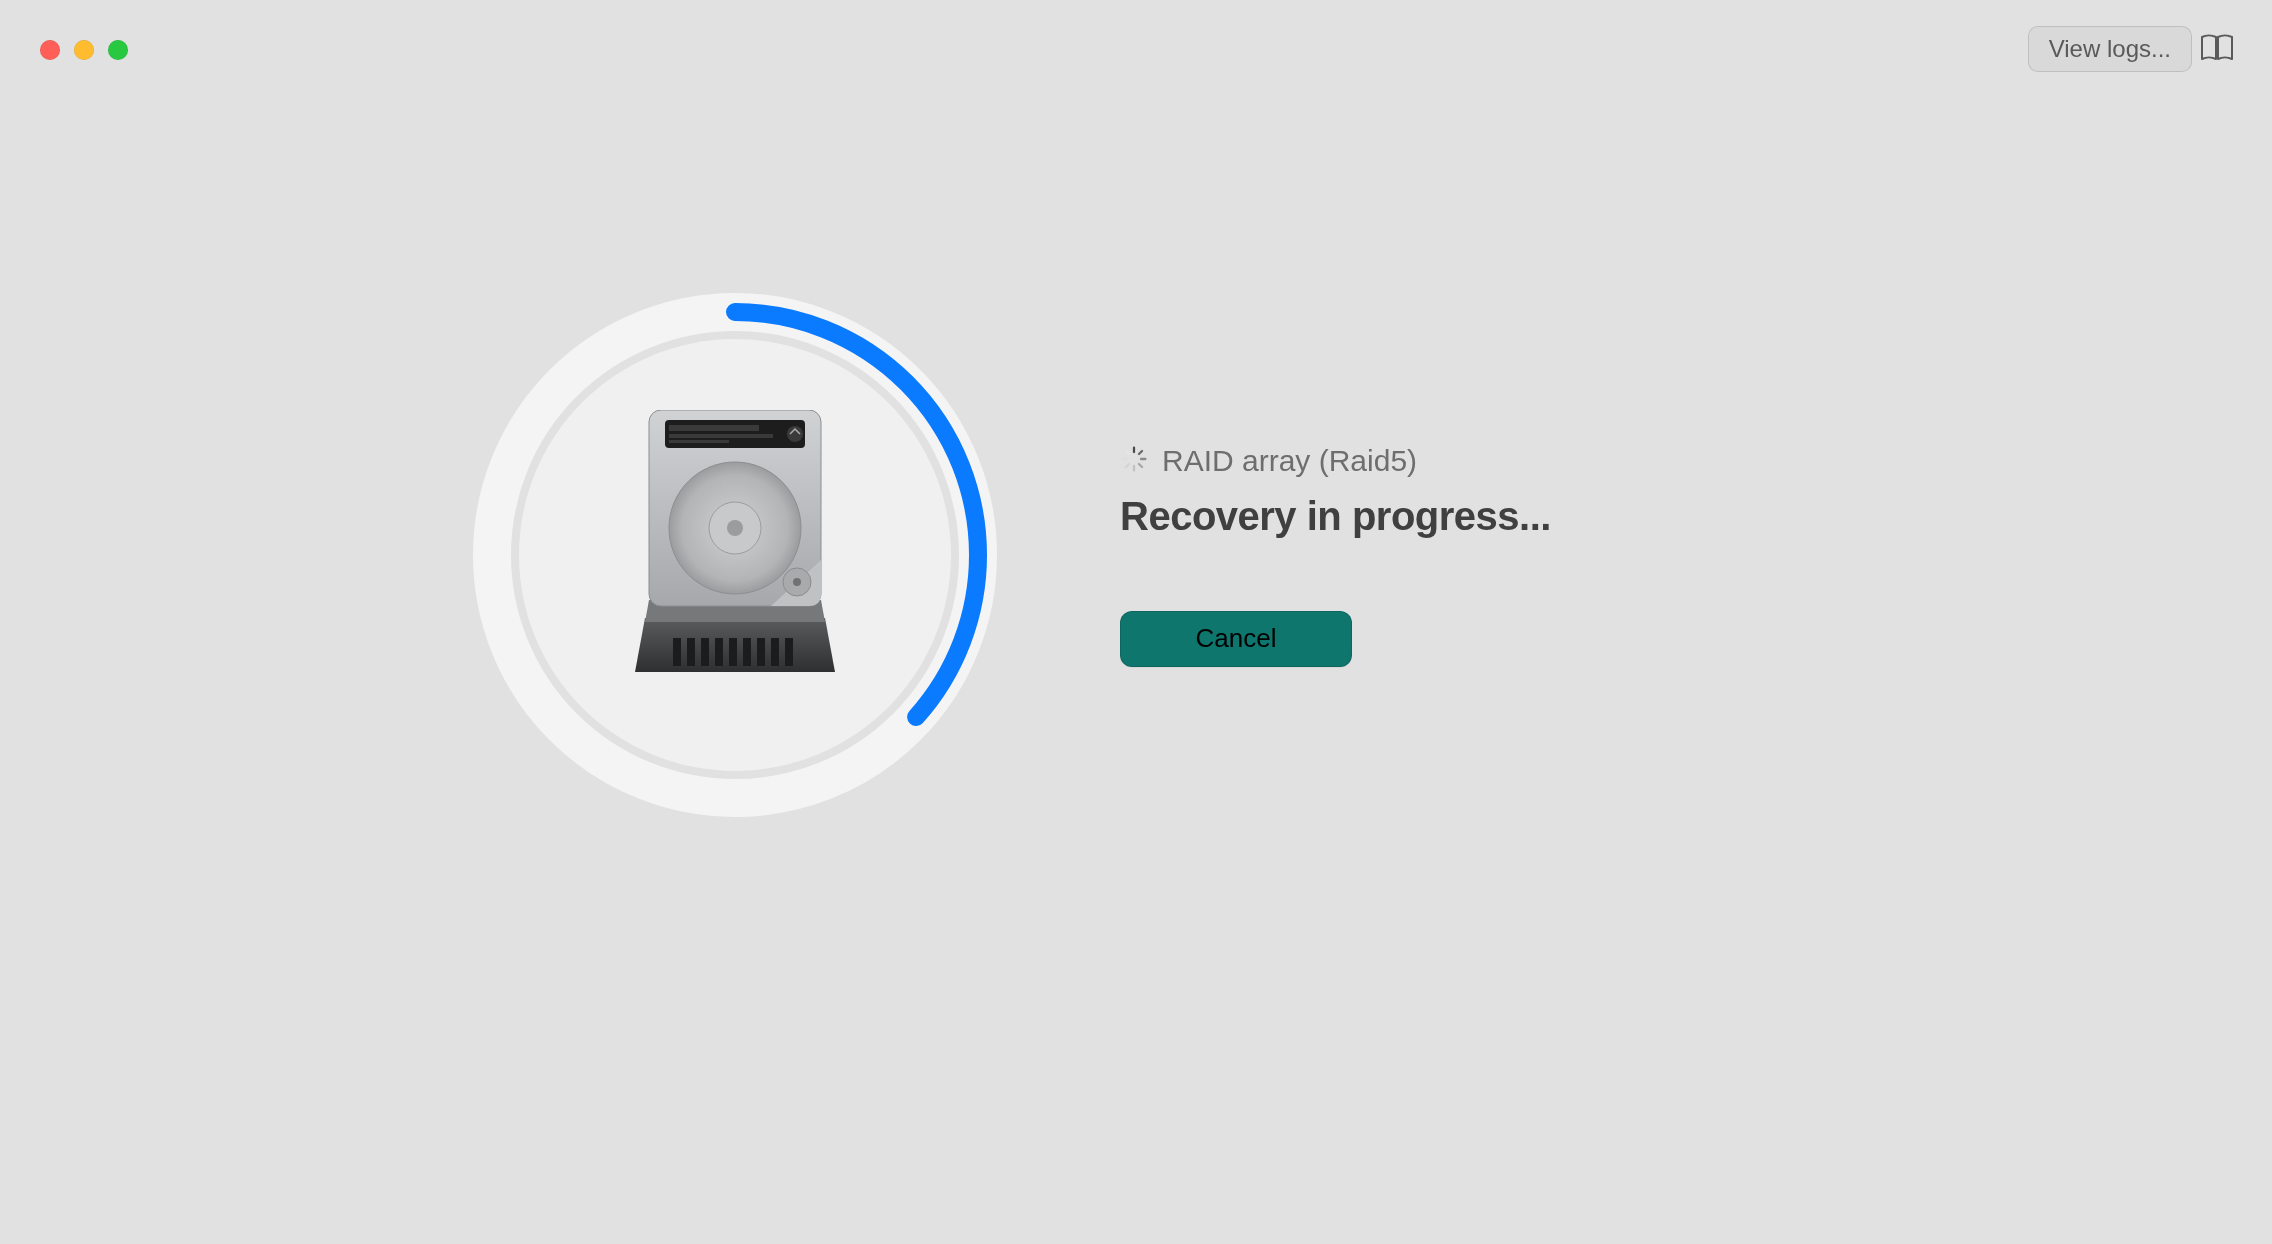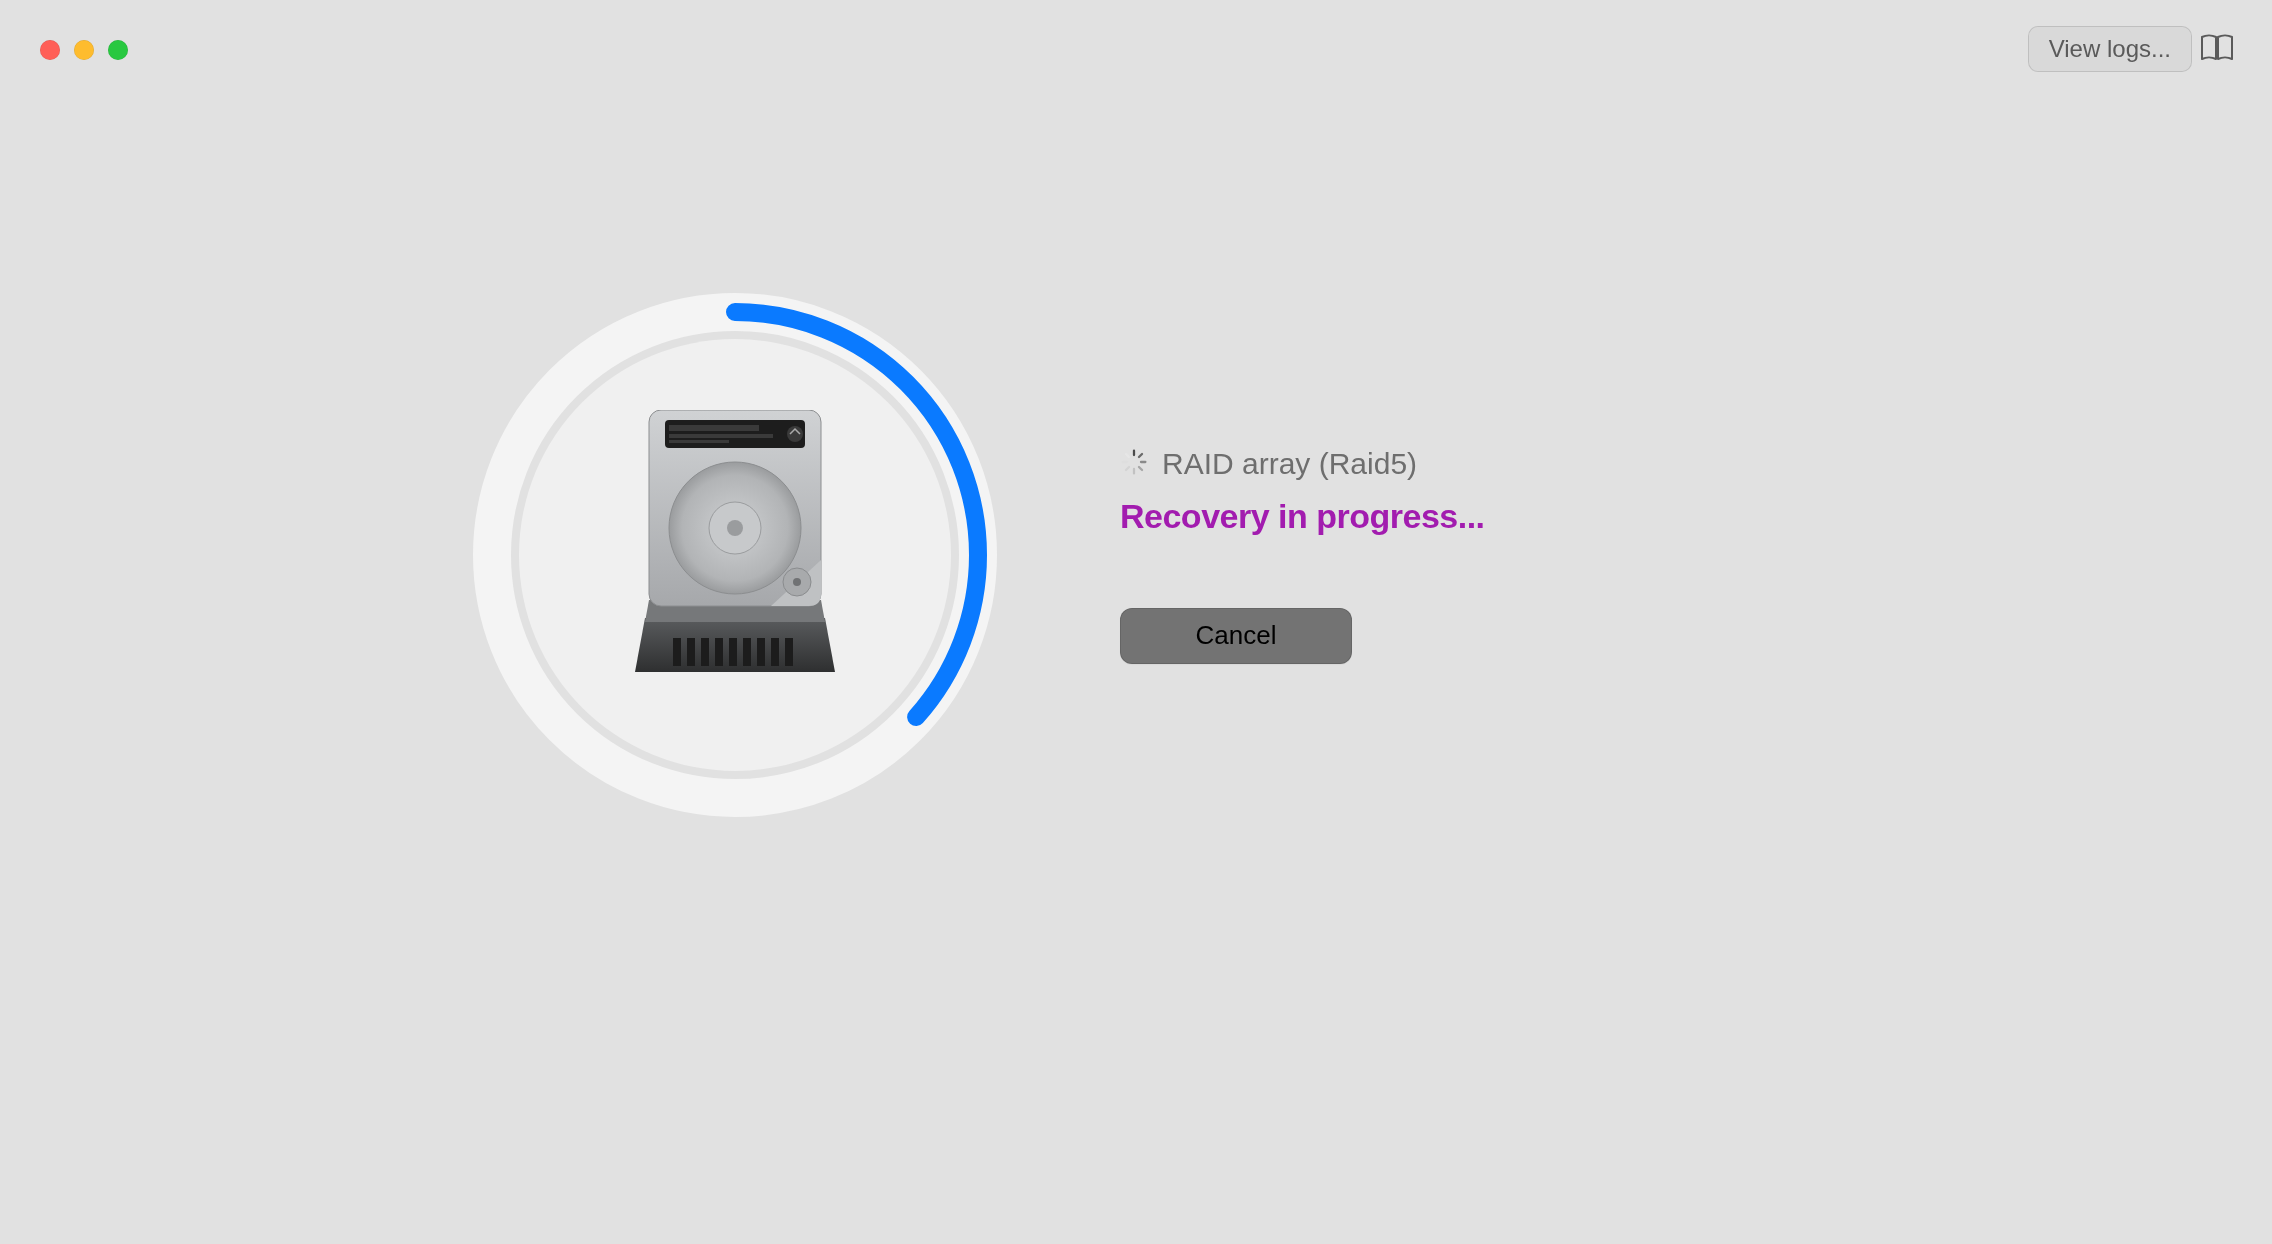--- a/index.html
+++ b/index.html
@@ -135,38 +135,38 @@
       to { transform: rotate(360deg); }
     }
     
     .source-label {
       font-size: 30px;
       color: #6e6e6e;
       font-weight: 500;
     }
     
     .title {
-      font-size: 34px;
+      font-size: 40px;
       font-weight: 700;
-      color: #a21caf;
+      color: #404040;
       letter-spacing: -0.5px;
       margin-bottom: 20px;
     }
     
     .stats {
       font-size: 30px;
       color: #6e6e6e;
       line-height: 1.5;
     }
     
     .cancel-btn {
       margin-top: 52px;
       width: 232px;
       height: 56px;
-      background: #737373;
+      background: #0f766e;
       border: 1px solid rgba(0,0,0,0.12);
       border-radius: 12px;
       font-size: 26px;
       color: #000;
       font-family: inherit;
       cursor: pointer;
       box-shadow: 0 1px 1px rgba(0,0,0,0.04);
     }
   </style>
 </head>

